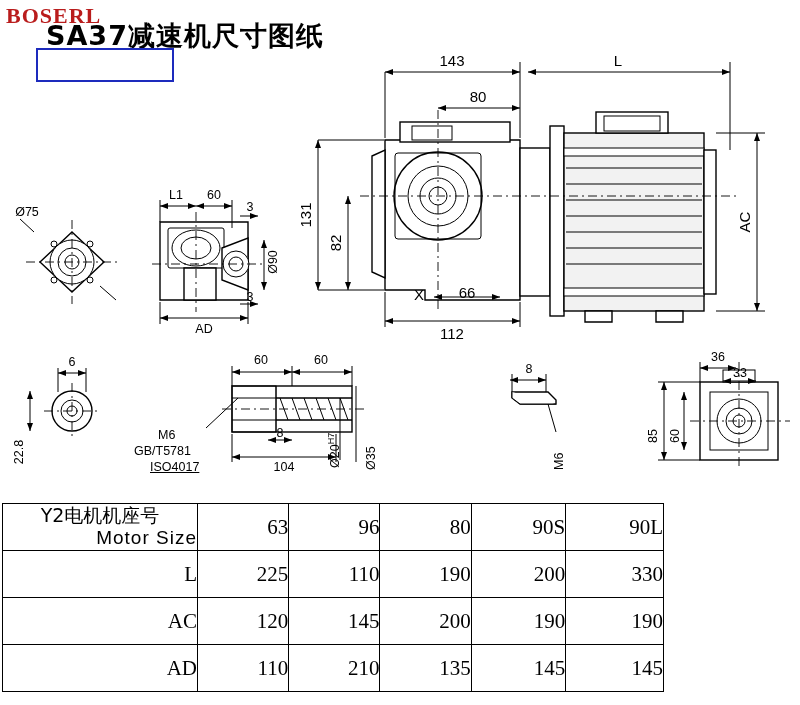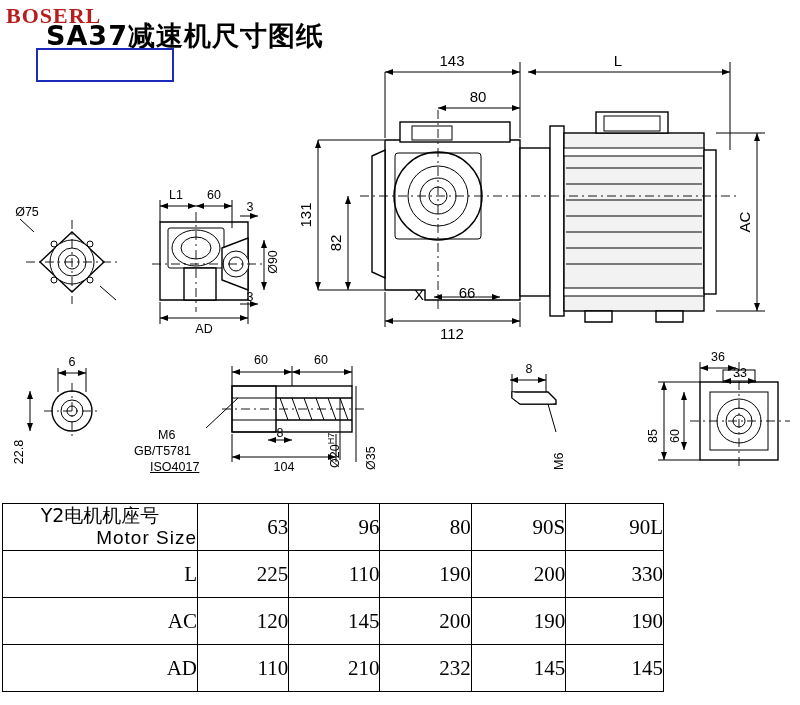--- a/index.html
+++ b/index.html
@@ -340,20 +340,20 @@
         <td>120</td>
         <td>145</td>
         <td>200</td>
         <td>190</td>
         <td>190</td>
       </tr>
       <tr>
         <td class="rowlabel">AD</td>
         <td>110</td>
         <td>210</td>
-        <td>232</td>
+        <td>135</td>
         <td>145</td>
         <td>145</td>
       </tr>
     </tbody>
   </table>
 
 </div>
 
 </body></html>

